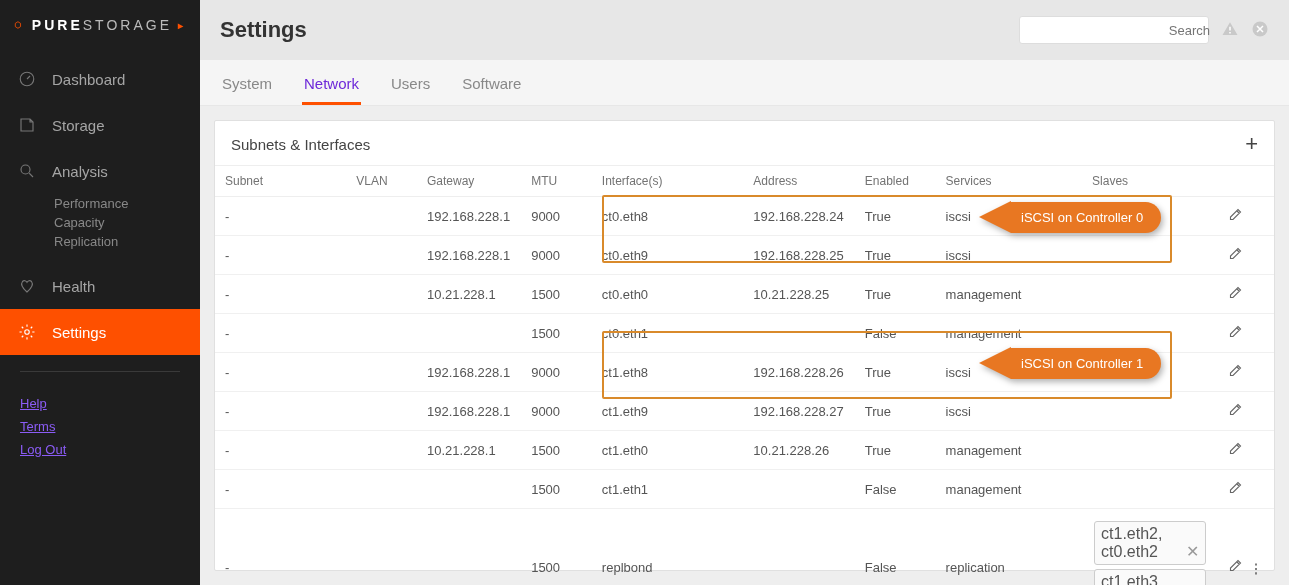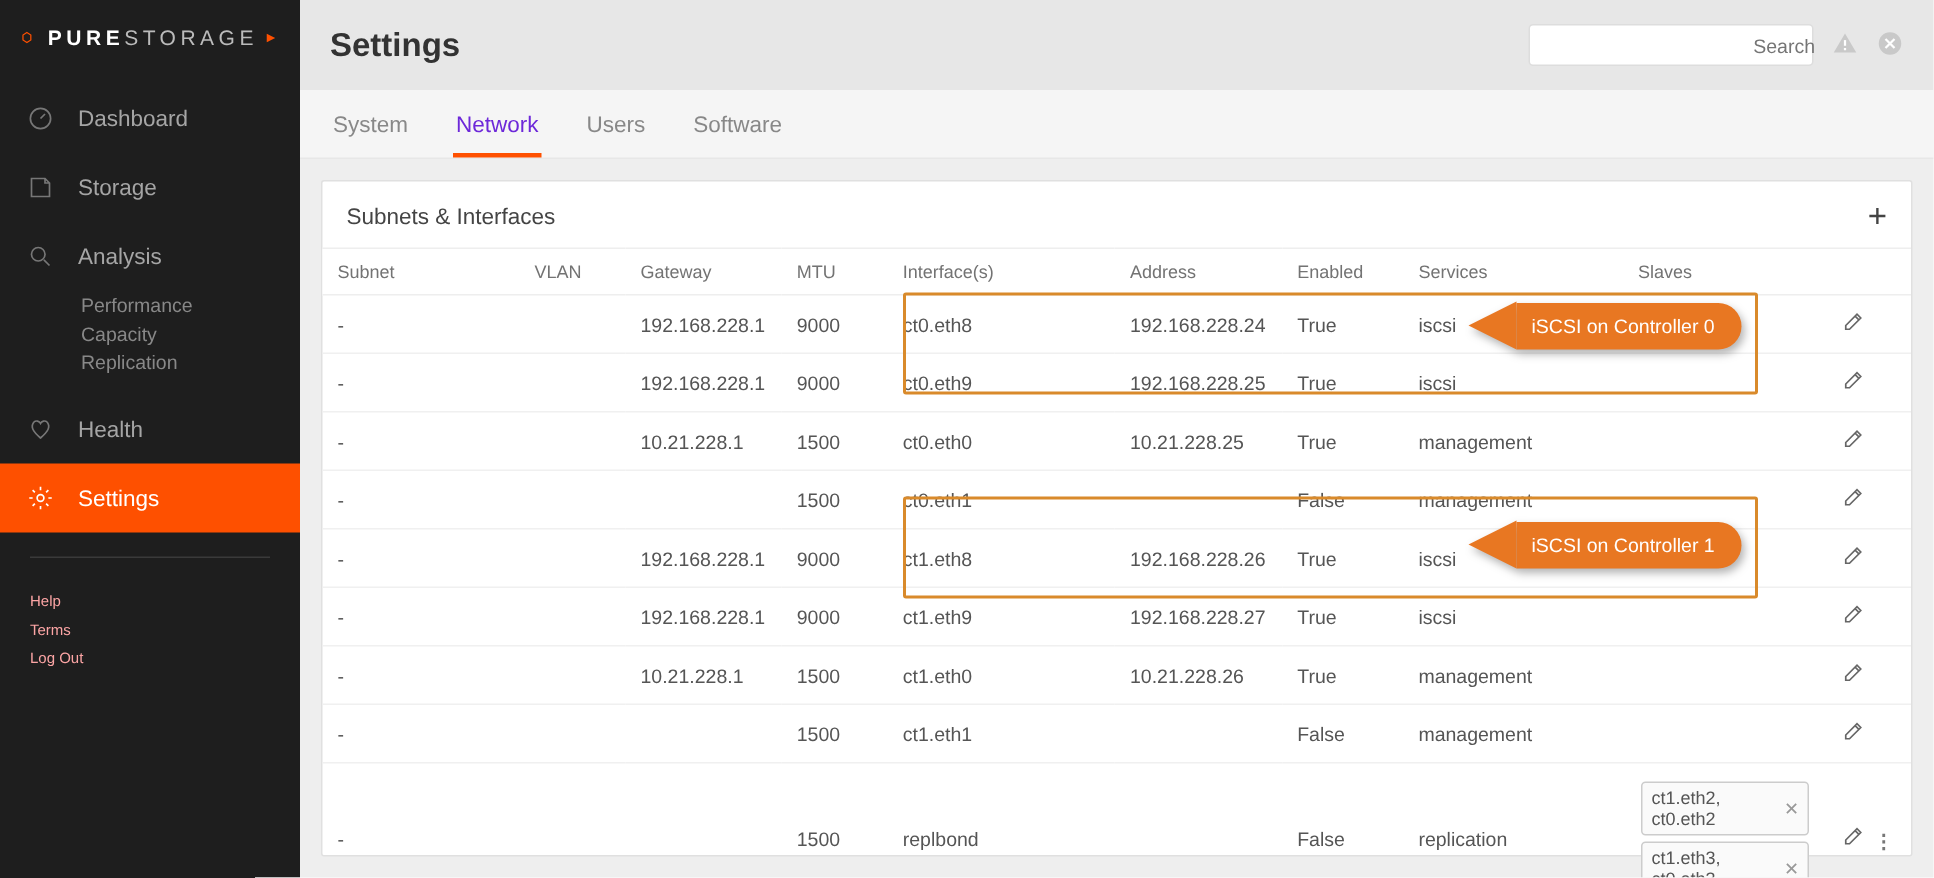--- a/index.html
+++ b/index.html
@@ -11,21 +11,21 @@
   .brand svg { margin-right:10px; }
   .brand .thin { font-weight:300; color:#bbb; letter-spacing:3px;}
   .brand-caret { margin-left:6px; color:#fe5000; font-size:10px; }
   .nav { margin-top:6px; }
   .nav-item { display:flex; align-items:center; padding:14px 18px; color:#a5a5a5; cursor:pointer; font-size:15px; }
   .nav-item svg { margin-right:16px; flex:none; }
   .nav-item.active { background:#fe5000; color:#fff; }
   .nav-item.active svg path, .nav-item.active svg circle { stroke:#fff; }
   .nav-sub { padding:2px 0 2px 54px; color:#888; font-size:13px; cursor:pointer;}
   .nav-divider { border-top:1px solid #3a3a3a; margin:16px 20px; }
-  .nav-footer { padding:4px 20px; color:#fca5a5; font-size:10px; }
+  .nav-footer { padding:4px 20px; color:#8b5cf6; font-size:13px;text-decoration:underline; }
   .nav-footer div { padding:4px 0; cursor:pointer;}
   
   .main { flex:1; display:flex; flex-direction:column; min-width:0; }
   .topbar { display:flex; align-items:center; padding:0 20px; height:60px; background:#e7e7e7; }
   .page-title { font-size:22px; font-weight:600; color:#333; }
   .spacer { flex:1; }
   .search { display:flex; align-items:center; background:#fff; border:1px solid #ddd; border-radius:3px; padding:4px 8px; width:190px; height:28px; }
   .search input { border:none; outline:none; font-size:13px; flex:1; background:transparent;text-align:right; }
   .topicon { margin-left:12px; color:#c6c6c6; }
   .tabs { display:flex; gap:28px; padding:0 20px; background:#f5f5f5; border-bottom:1px solid #e7e7e7; height:46px; align-items:flex-end; }
@@ -36,21 +36,21 @@
   .panel { background:#fff; border:1px solid #e0e0e0; border-radius:2px; height:100%; display:flex; flex-direction:column; position:relative;}
   .panel-head { display:flex; align-items:center; justify-content:space-between; padding:12px 16px 10px; color:#444; font-size:15px; }
   .add-btn { font-size:22px; font-weight:300; color:#444; cursor:pointer; line-height:1; }
   table { width:100%; border-collapse:collapse; }
   thead th { text-align:left; font-weight:500; color:#737373; font-size:12px; padding:8px 10px; border-top:1px solid #eee; border-bottom:1px solid #eee; background:#fff;}
   tbody td { padding:10px 10px; border-bottom:1px solid #f0f0f0; color:#555; font-size:13px; vertical-align:middle; }
   .col-subnet{width:130px;} .col-vlan{width:70px;} .col-gw{width:95px;} .col-mtu{width:70px;}
   .col-if{width:150px;} .col-addr{width:100px;} .col-en{width:80px;} .col-svc{width:145px;} .col-slaves{width:135px;} .col-act{width:55px;}
   .edit-icon { color:#777; cursor:pointer; }
   .more-icon { color:#777; cursor:pointer; margin-left:6px; font-weight:bold; letter-spacing:-1px;}
-  .chip { display:inline-flex; align-items:center; border:1px solid #ccc; border-radius:3px; padding:3px 6px; font-size:12px; color:#555; margin:2px 2px; background:#fafafa;}
+  .chip { display:inline-flex; align-items:flex-end; border:1px solid #ccc; border-radius:3px; padding:3px 6px; font-size:16px; color:#555; margin:2px 2px; background:#fafafa;}
   .chip .x { margin-left:6px; color:#999; cursor:pointer; }
   
   .hl-box { position:absolute; border:2px solid #d98a2b; border-radius:2px; pointer-events:none; }
   
   .callout { position:absolute; display:flex; align-items:center; filter: drop-shadow(2px 3px 3px rgba(0,0,0,0.3)); pointer-events:none;}
   .callout .arrow { width:0; height:0; border-top:16px solid transparent; border-bottom:16px solid transparent; border-right:32px solid #e87722; }
   .callout .body { background:#e87722; color:#fff; padding:8px 18px 8px 10px; font-size:13px; border-radius:0 18px 18px 0; white-space:nowrap; }
 </style>
 </head>
 <body>

